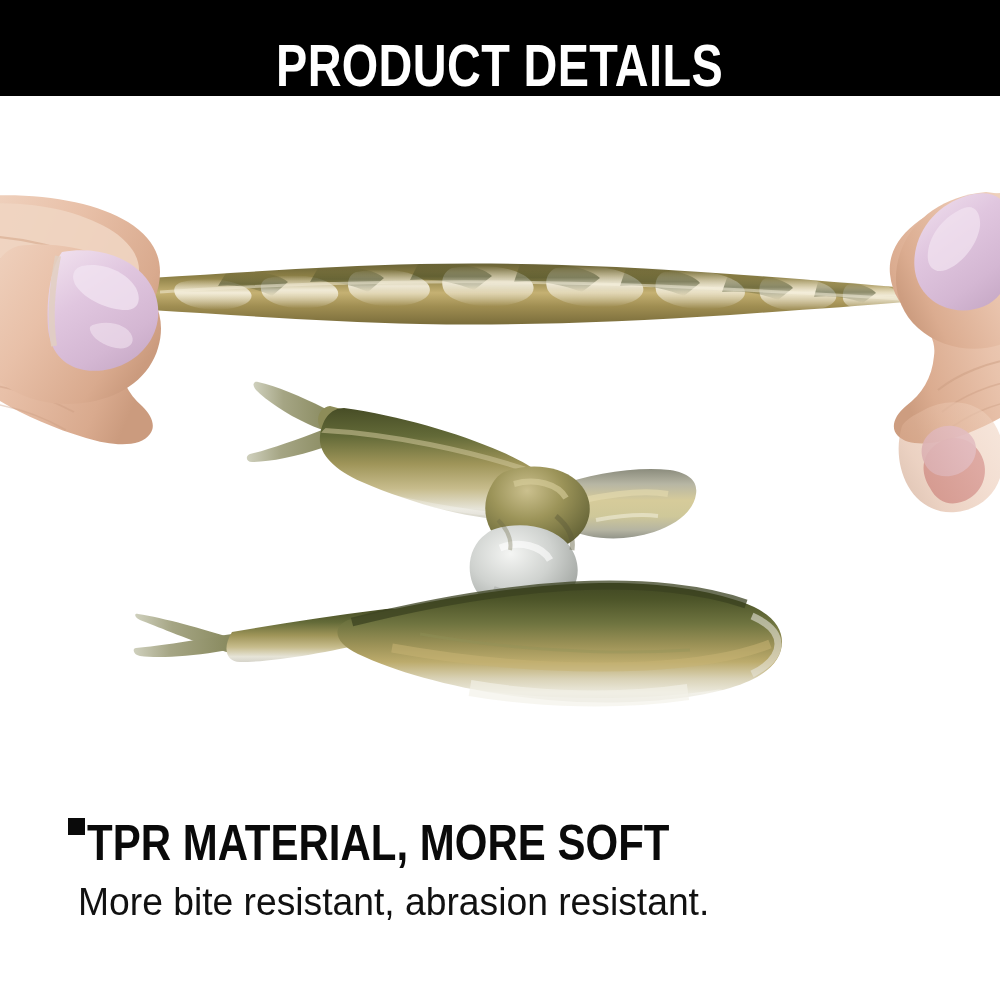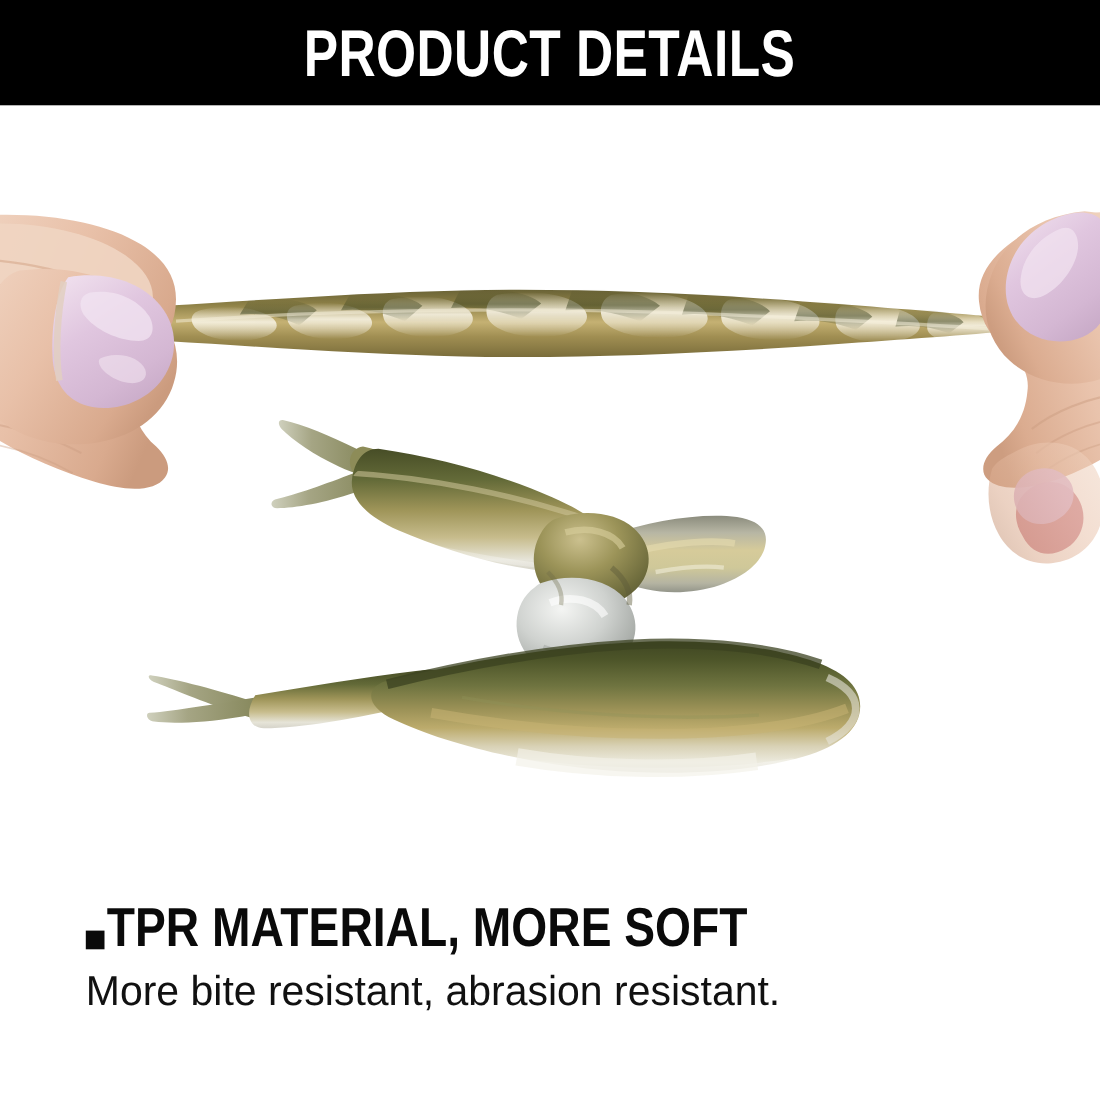--- a/index.html
+++ b/index.html
@@ -25,21 +25,21 @@
 
   
   .header-banner {
     position: absolute;
     left: 0;
     top: 0;
     width: 1000px;
     height: 96px;
     background: #000000;
     display: flex;
-    align-items: center;
+    align-items: flex-end;
     justify-content: center;
   }
   .header-title {
     color: #ffffff;
     font-family: "Liberation Sans Narrow", "Liberation Sans", sans-serif;
     font-weight: 700;
     font-size: 60px;
     line-height: 60px;
     letter-spacing: 0.5px;
     transform: scaleX(0.78);
@@ -70,24 +70,23 @@
   .caption-block {
     position: absolute;
     left: 0;
     top: 800px;
     width: 1000px;
     height: 200px;
     background: #ffffff;
   }
   .feature-heading {
     position: absolute;
-    left: 78px;
+    left: 68px;
     top: 18px;
     display: flex;
-    align-items: flex-end;
     white-space: nowrap;
   }
   .bullet-square {
     width: 17px;
     height: 17px;
     background: #0a0a0a;
     display: inline-block;
     margin-bottom: 5px;
     margin-right: 2px;
     flex: none;

